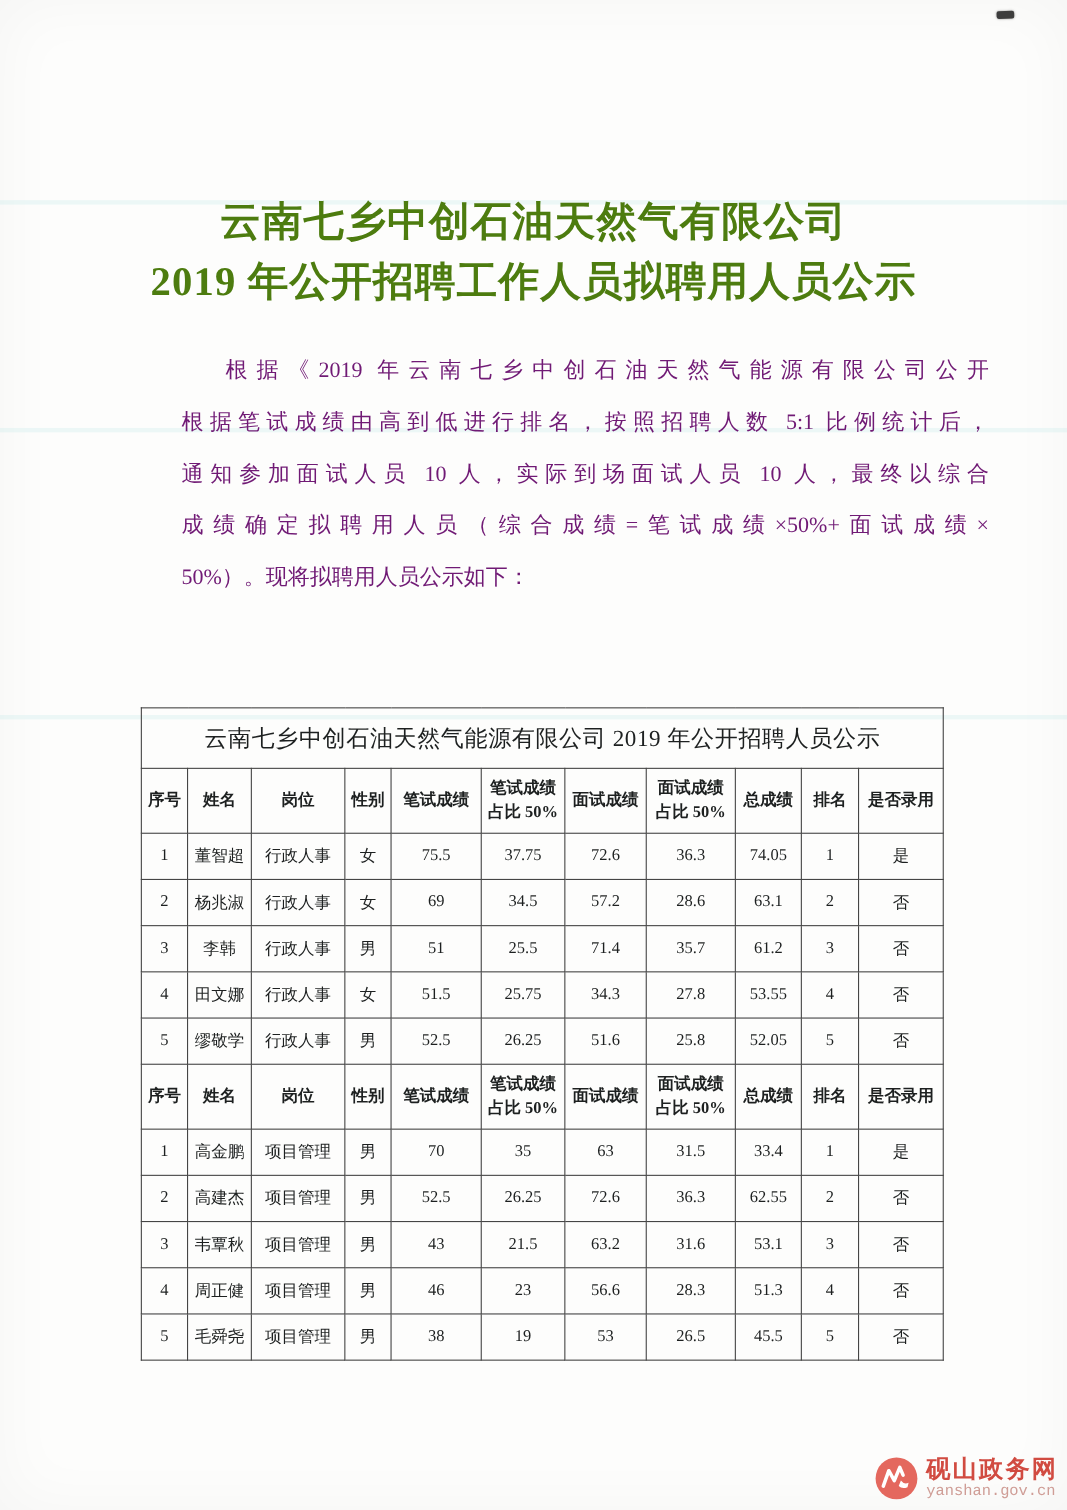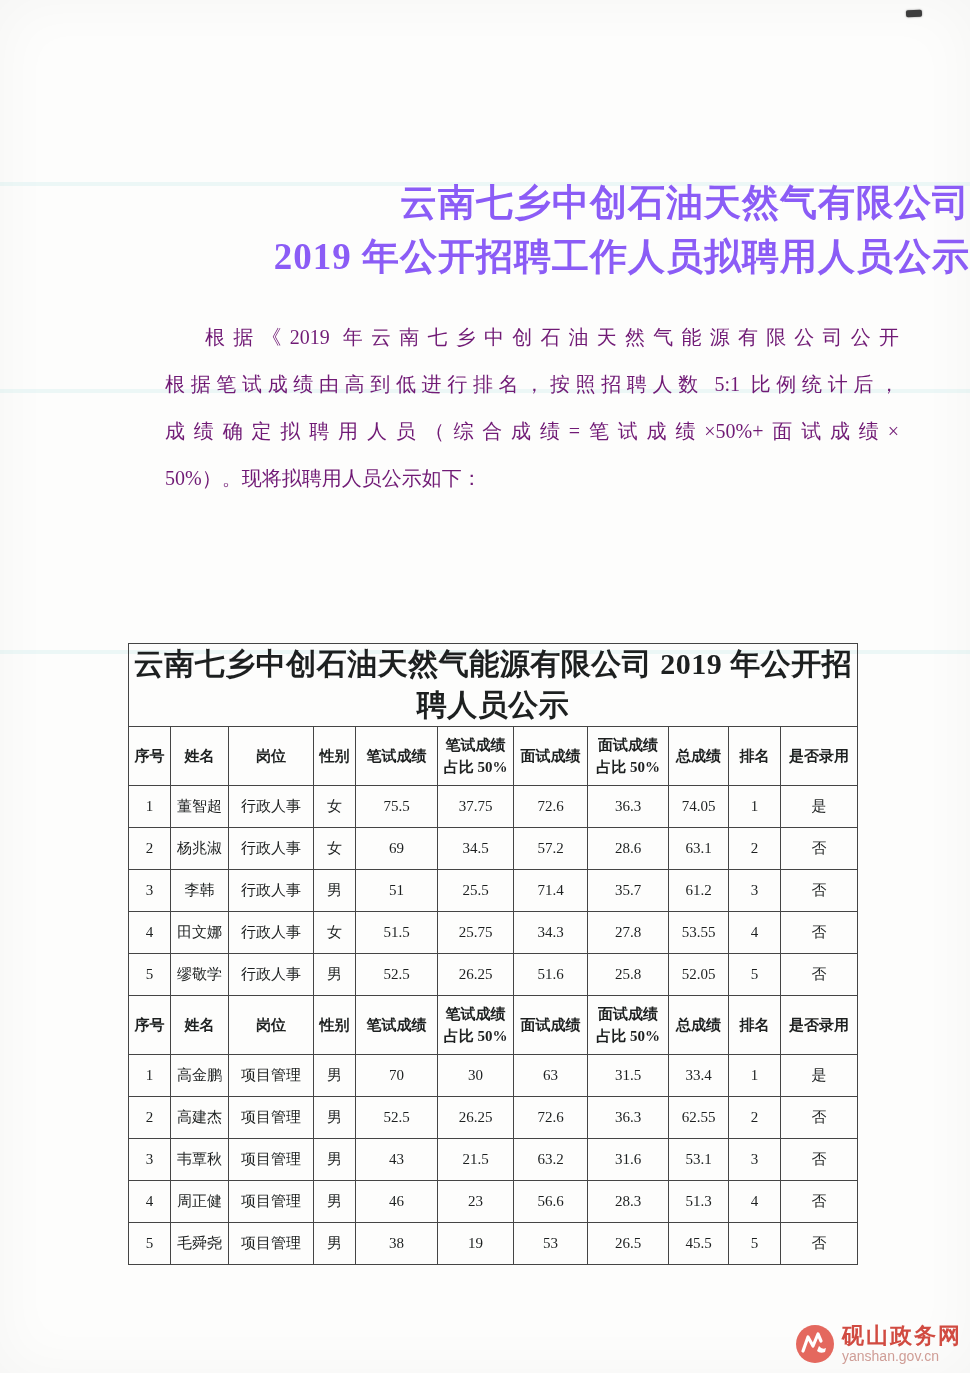--- a/index.html
+++ b/index.html
@@ -33,26 +33,26 @@
     border-radius: 2px;
     transform: rotate(-2deg);
     box-shadow: 0 0 2px rgba(60,60,60,0.6);
   }
   
   .doc-title {
     position: absolute;
     top: 176px;
     left: 0;
     width: 100%;
-    text-align: right;
+    text-align: center;
     font-weight: bold;
     font-size: 37px;
     line-height: 54px;
     letter-spacing: 1px;
-    color: #8b5cf6;
+    color: #4d7c0f;
   }
   
   .paragraph {
     position: absolute;
     left: 128px;
     top: 314px;
     width: 734px;
     font-size: 20px;
     line-height: 47px;
     color: #701a75;
@@ -78,22 +78,22 @@
   .announcement-table td, .announcement-table th {
     border: 1.5px solid #454545;
     text-align: center;
     vertical-align: middle;
     padding: 0 2px;
     color: #1d2020;
     overflow: hidden;
   }
   .table-title-cell {
     height: 54px;
-    font-size: 30px;
-    font-weight: bold;
+    font-size: 21px;
+    font-weight: normal;
     letter-spacing: 0.5px;
   }
   .announcement-table th {
     height: 58px;
     font-size: 15px;
     font-weight: bold;
     white-space: pre-line;
     line-height: 22px;
   }
   .announcement-table td.data-cell {
@@ -113,21 +113,21 @@
   .logo-text-block { display: flex; flex-direction: column; }
   .site-name {
     font-family: "Liberation Sans", "DejaVu Sans", sans-serif;
     font-size: 22px;
     font-weight: bold;
     color: #d14b41;
     letter-spacing: 2px;
     line-height: 24px;
   }
   .site-url {
-    font-family: Liberation Sans, sans-serif;
+    font-family: Liberation Mono, monospace;
     font-size: 14px;
     color: #cf9d96;
     line-height: 16px;
   }
 </style>
 </head>
 <body>
 
 <div id="page">
 
@@ -137,20 +137,21 @@
   <div class="scan-mark"></div>
 
   <div class="doc-title">
     <div>云南七乡中创石油天然气有限公司</div>
     <div>2019 年公开招聘工作人员拟聘用人员公示</div>
   </div>
 
   <div class="paragraph">
       <div class="para-line indent">根据《2019 年云南七乡中创石油天然气能源有限公司公开</div>
       <div class="para-line">根据笔试成绩由高到低进行排名，按照招聘人数 5:1 比例统计后，</div>
+      <div class="para-line">通知参加面试人员 10 人，实际到场面试人员 10 人，最终以综合</div>
       <div class="para-line">成绩确定拟聘用人员（综合成绩=笔试成绩×50%+面试成绩×</div>
       <div class="para-line last">50%）。现将拟聘用人员公示如下：</div>
     </div>
 
   <table class="announcement-table">
     <colgroup>
         <col style="width: 42px;">
         <col style="width: 58px;">
         <col style="width: 85px;">
         <col style="width: 42px;">
@@ -260,21 +261,21 @@
           <th>总成绩</th>
           <th>排名</th>
           <th>是否录用</th>
         </tr>
         <tr>
           <td class="data-cell">1</td>
           <td class="data-cell">高金鹏</td>
           <td class="data-cell">项目管理</td>
           <td class="data-cell">男</td>
           <td class="data-cell">70</td>
-          <td class="data-cell">30</td>
+          <td class="data-cell">35</td>
           <td class="data-cell">63</td>
           <td class="data-cell">31.5</td>
           <td class="data-cell">33.4</td>
           <td class="data-cell">1</td>
           <td class="data-cell">是</td>
         </tr>
         <tr>
           <td class="data-cell">2</td>
           <td class="data-cell">高建杰</td>
           <td class="data-cell">项目管理</td>

